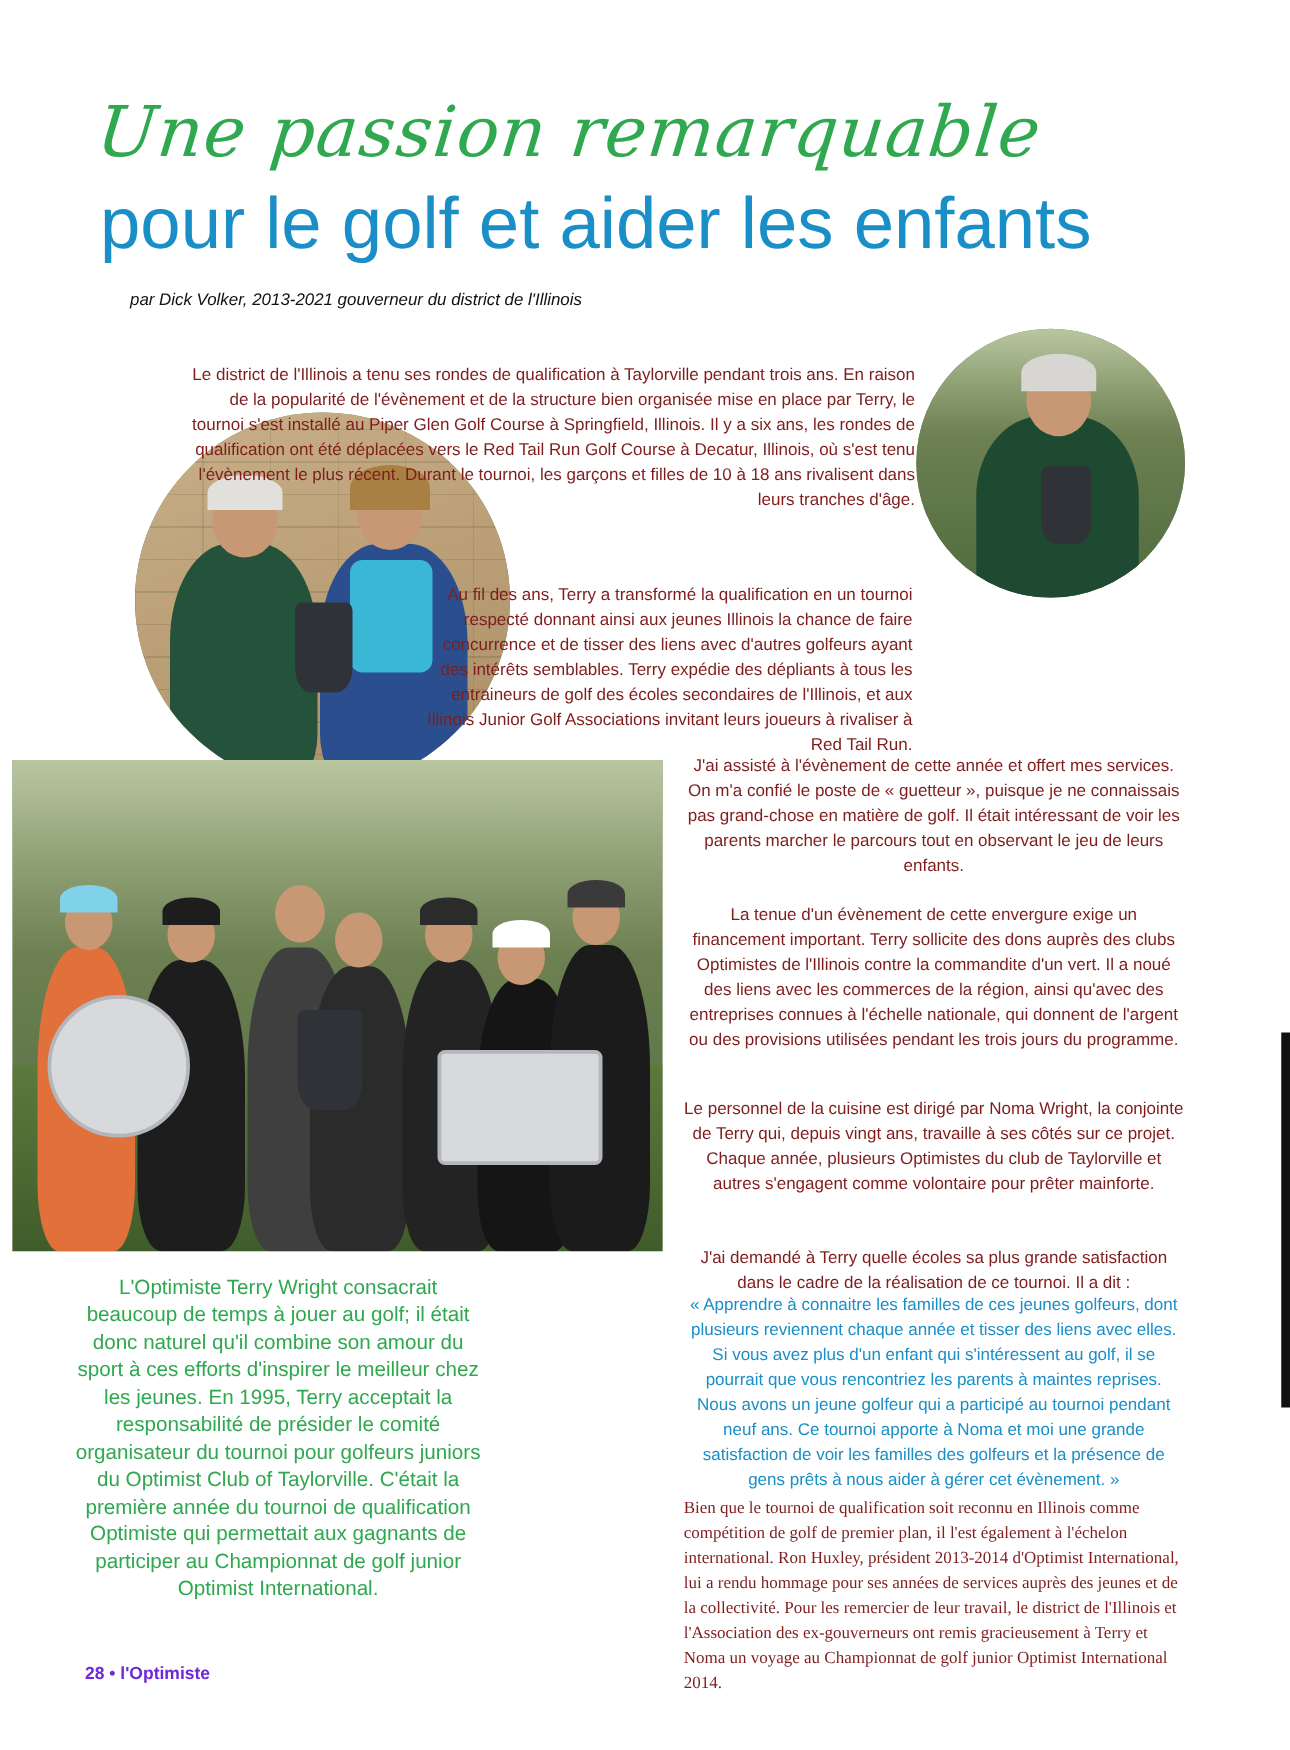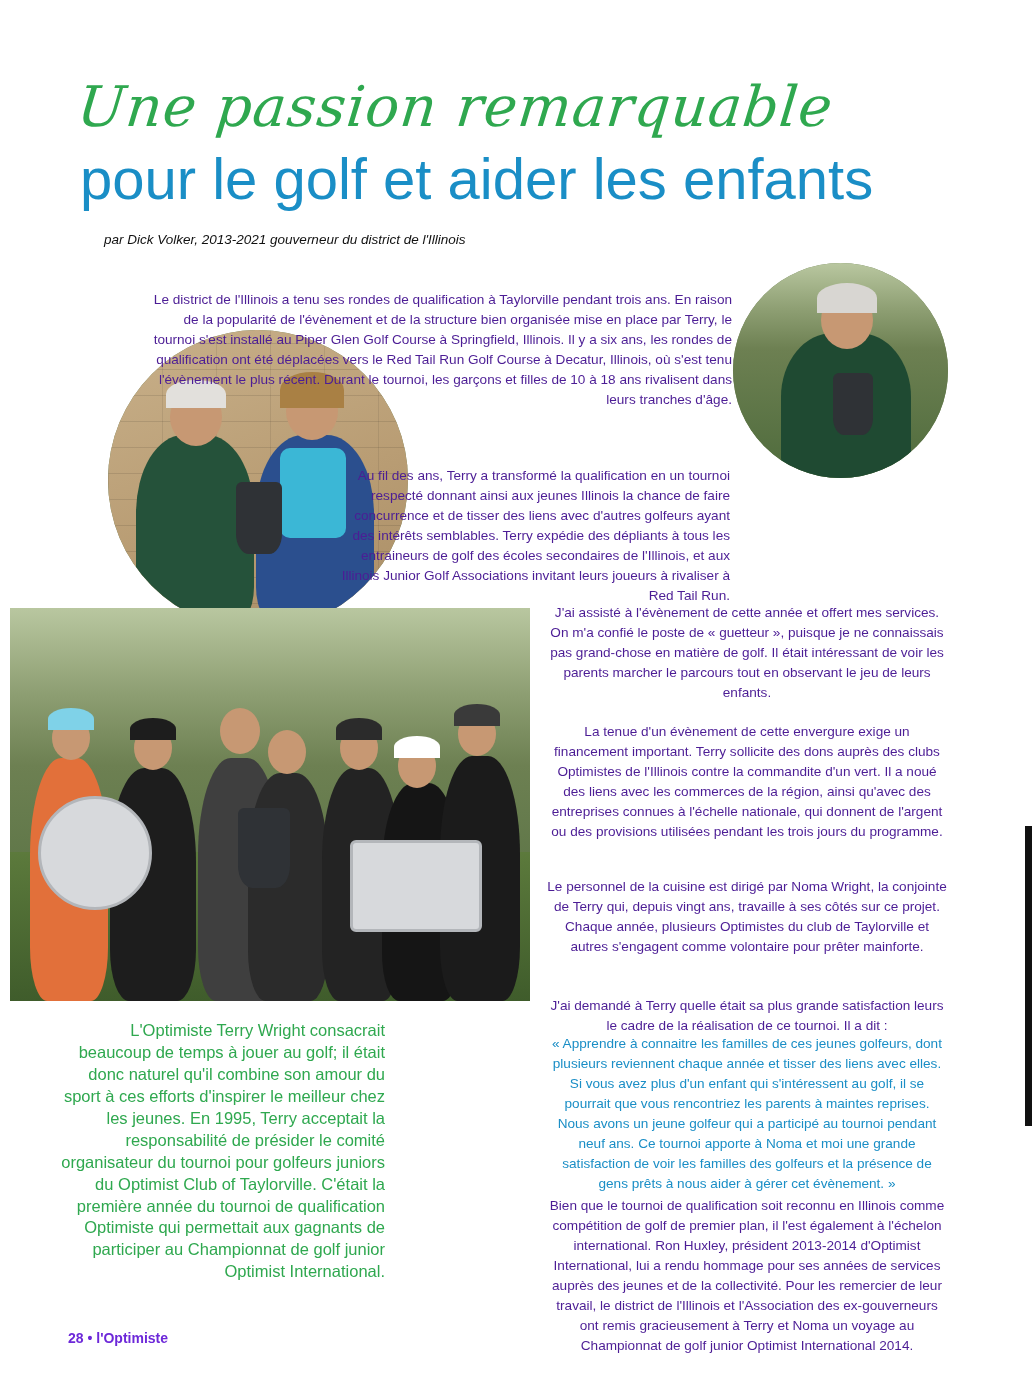--- a/index.html
+++ b/index.html
@@ -121,21 +121,21 @@
     position: absolute;
     background: #d7d9dc;
     border: 3px solid #b3b6ba;
   }
 
   
   .para {
     position: absolute;
     font-size: 13.6px;
     line-height: 1.47;
-    color: #4c1d95;
+    color: #7f1d1d;
   }
   .intro-para {
     left: 140px;
     top: 290px;
     width: 592px;
     text-align: right;
   }
   .second-para {
     left: 330px;
     top: 466px;
@@ -158,29 +158,30 @@
     width: 400px;
     font-size: 13.6px;
     line-height: 1.47;
     color: #1a8ec6;
     text-align: center;
   }
   .p7 {
     left: 547px;
     top: 1196px;
     width: 400px;
-    text-align: center;
+    text-align: left;
+    font-family: Liberation Serif, serif;
   }
 
   .pull-quote {
     position: absolute;
     left: 60px;
     top: 1020px;
     width: 325px;
-    text-align: right;
+    text-align: center;
     font-size: 16.5px;
     line-height: 1.33;
     color: #2fa84f;
   }
 
   .folio {
     position: absolute;
     left: 68px;
     top: 1330px;
     font-size: 14px;
@@ -259,21 +260,21 @@
     <div class="ph-plate" style="left:28px; top:188px; width:108px; height:108px; border-radius:50%;"></div>
     <div class="ph-trophy" style="left:228px; top:200px; width:52px; height:80px;"></div>
     <div class="ph-plate" style="left:340px; top:232px; width:126px; height:86px; border-radius:6px;"></div>
   </div>
 
   <div class="para intro-para">Le district de l'Illinois a tenu ses rondes de qualification à Taylorville pendant trois ans. En raison de la popularité de l'évènement et de la structure bien organisée mise en place par Terry, le tournoi s'est installé au Piper Glen Golf Course à Springfield, Illinois. Il y a six ans, les rondes de qualification ont été déplacées vers le Red Tail Run Golf Course à Decatur, Illinois, où s'est tenu l'évènement le plus récent. Durant le tournoi, les garçons et filles de 10 à 18 ans rivalisent dans leurs tranches d'âge.</div>
   <div class="para second-para">Au fil des ans, Terry a transformé la qualification en un tournoi respecté donnant ainsi aux jeunes Illinois la chance de faire concurrence et de tisser des liens avec d'autres golfeurs ayant des intérêts semblables. Terry expédie des dépliants à tous les entraineurs de golf des écoles secondaires de l'Illinois, et aux Illinois Junior Golf Associations invitant leurs joueurs à rivaliser à Red Tail Run.</div>
   <div class="para col-right p3">J'ai assisté à l'évènement de cette année et offert mes services. On m'a confié le poste de « guetteur », puisque je ne connaissais pas grand-chose en matière de golf. Il était intéressant de voir les parents marcher le parcours tout en observant le jeu de leurs enfants.</div>
   <div class="para col-right p4">La tenue d'un évènement de cette envergure exige un financement important. Terry sollicite des dons auprès des clubs Optimistes de l'Illinois contre la commandite d'un vert. Il a noué des liens avec les commerces de la région, ainsi qu'avec des entreprises connues à l'échelle nationale, qui donnent de l'argent ou des provisions utilisées pendant les trois jours du programme.</div>
   <div class="para col-right p5">Le personnel de la cuisine est dirigé par Noma Wright, la conjointe de Terry qui, depuis vingt ans, travaille à ses côtés sur ce projet. Chaque année, plusieurs Optimistes du club de Taylorville et autres s'engagent comme volontaire pour prêter mainforte.</div>
-  <div class="para col-right p6">J'ai demandé à Terry quelle était sa plus grande satisfaction leurs le cadre de la réalisation de ce tournoi. Il a dit :</div>
+  <div class="para col-right p6">J'ai demandé à Terry quelle écoles sa plus grande satisfaction dans le cadre de la réalisation de ce tournoi. Il a dit :</div>
   <div class="quote">« Apprendre à connaitre les familles de ces jeunes golfeurs, dont plusieurs reviennent chaque année et tisser des liens avec elles. Si vous avez plus d'un enfant qui s'intéressent au golf, il se pourrait que vous rencontriez les parents à maintes reprises. Nous avons un jeune golfeur qui a participé au tournoi pendant neuf ans. Ce tournoi apporte à Noma et moi une grande satisfaction de voir les familles des golfeurs et la présence de gens prêts à nous aider à gérer cet évènement. »</div>
   <div class="para p7">Bien que le tournoi de qualification soit reconnu en Illinois comme compétition de golf de premier plan, il l'est également à l'échelon international. Ron Huxley, président 2013-2014 d'Optimist International, lui a rendu hommage pour ses années de services auprès des jeunes et de la collectivité. Pour les remercier de leur travail, le district de l'Illinois et l'Association des ex-gouverneurs ont remis gracieusement à Terry et Noma un voyage au Championnat de golf junior Optimist International 2014.</div>
 
   <div class="pull-quote">L'Optimiste Terry Wright consacrait beaucoup de temps à jouer au golf; il était donc naturel qu'il combine son amour du sport à ces efforts d'inspirer le meilleur chez les jeunes. En 1995, Terry acceptait la responsabilité de présider le comité organisateur du tournoi pour golfeurs juniors du Optimist Club of Taylorville. C'était la première année du tournoi de qualification Optimiste qui permettait aux gagnants de participer au Championnat de golf junior Optimist International.</div>
 
   <div class="folio">28 • l'Optimiste</div>
   <div class="edge-mark"></div>
 </div>
 
 </body></html>

